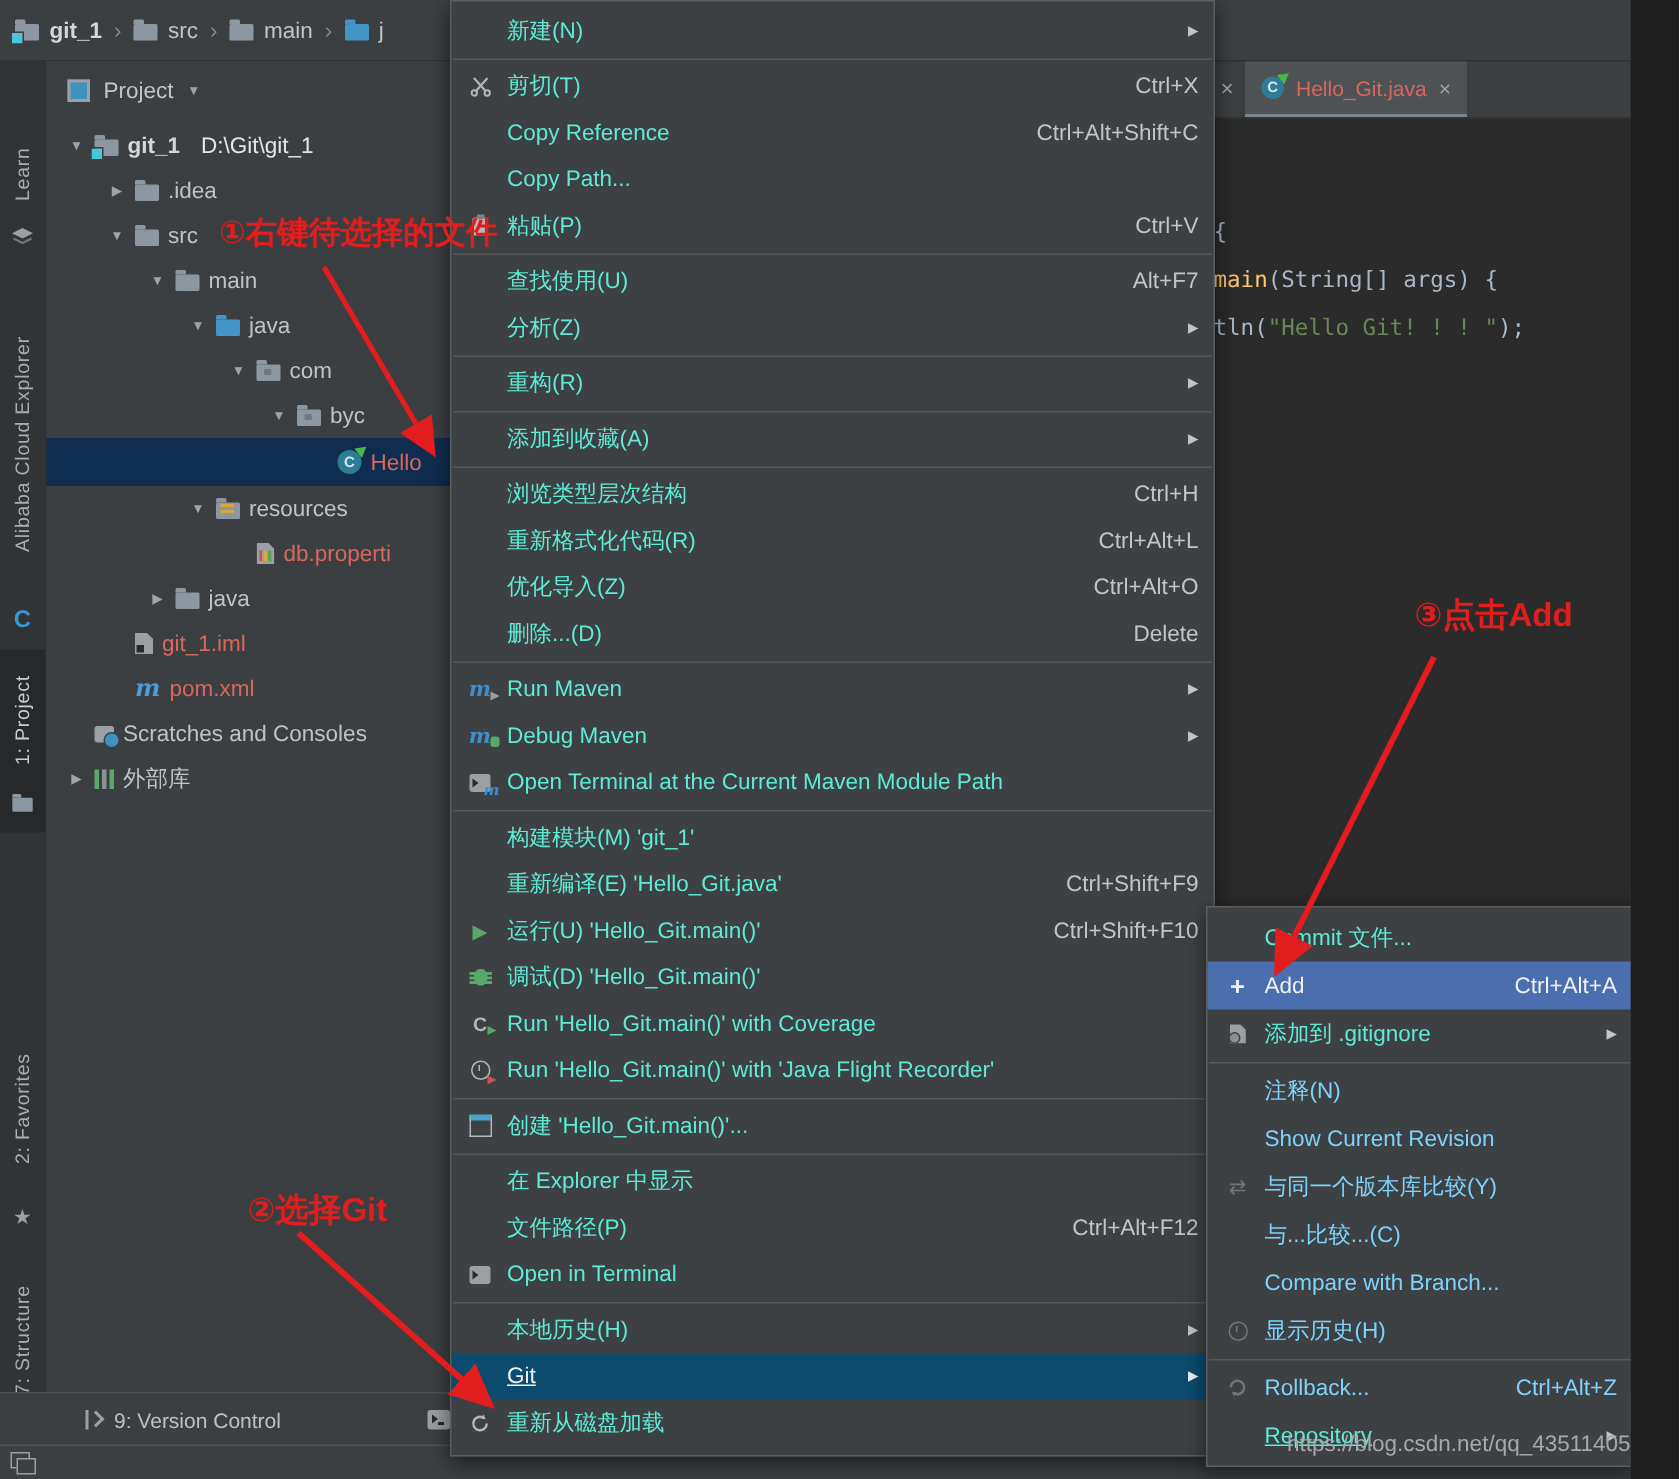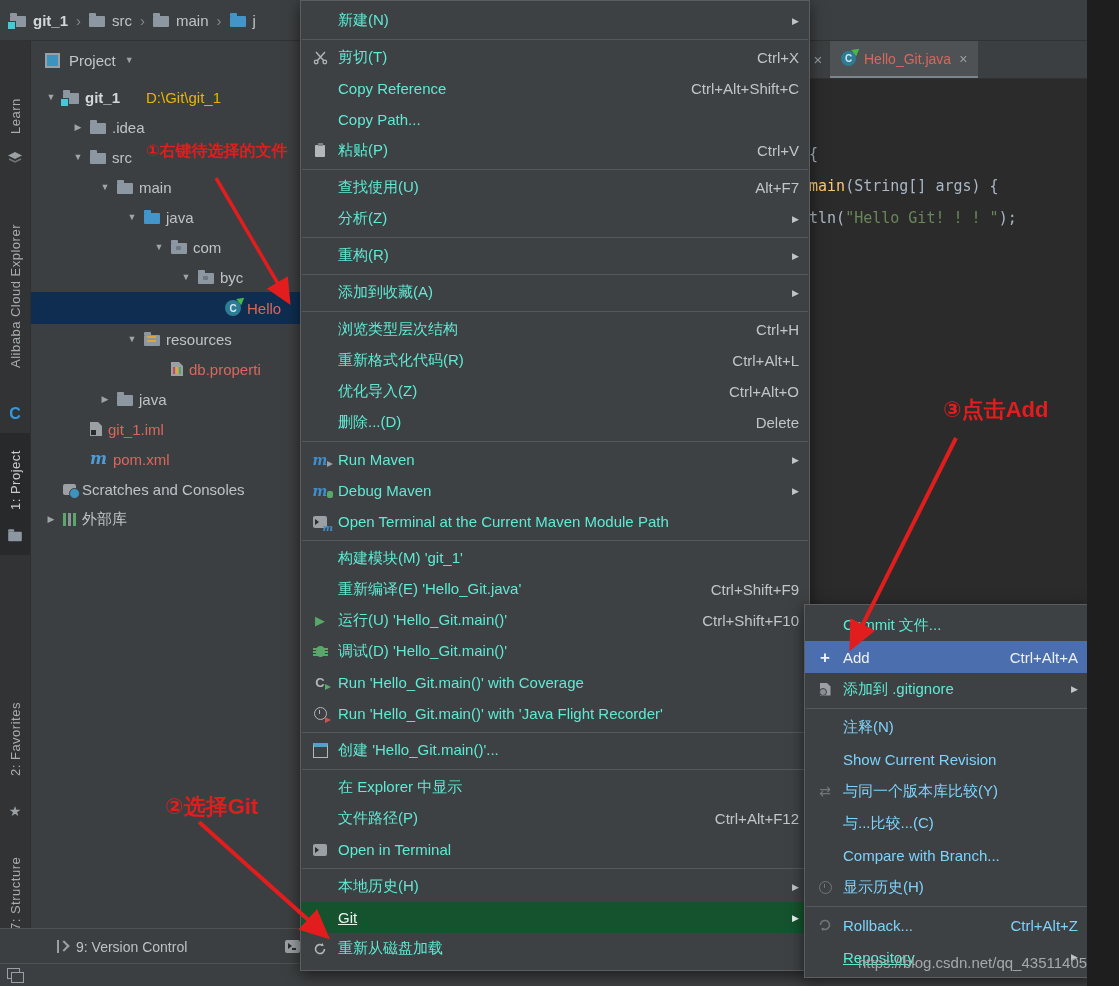--- a/index.html
+++ b/index.html
@@ -31,21 +31,21 @@
   .codota{color:#3598d9;font-weight:bold;font-size:16px}
   
   #proj{position:absolute;left:31px;top:41px;width:779px;height:887px;background:#3c3f41}
   #proj-header{height:38px;display:flex;align-items:center;gap:9px;padding-left:14px;font-size:15px;color:#c2c6c9}
   .hdr-ico{width:11px;height:11px;background:#3d93c0;border:2px solid #9aa0a3;flex:none}
   .hdr-drop{font-size:9px;color:#9aa0a3}
   .trow{position:absolute;left:0;width:100%;height:30px;display:flex;align-items:center;gap:6px;
      font-size:15px;color:#bfc3c6;box-sizing:border-box;white-space:nowrap}
   .trow.sel{background:#0f2d50;height:32px}
   .tarrow{width:12px;font-size:9px;color:#9fa4a7;text-align:center;flex:none}
-  .tpath{color:#eab308;margin-left:20px}
+  .tpath{color:#e5e5e5;margin-left:8px}
   .red{color:#d9675e}
   .tbold{font-weight:bold;color:#d3d7da}
   .ic-class{position:relative;width:16px;height:16px;border-radius:50%;background:#2d7c95;color:#d4e6ec;
      font-size:10px;font-weight:bold;display:flex;align-items:center;justify-content:center;flex:none}
   .ic-class::after{content:"";position:absolute;right:-4px;top:-4px;border-left:7px solid #49b84a;
      border-top:4px solid transparent;border-bottom:4px solid transparent;transform:rotate(-38deg)}
   .ic-file{width:12px;height:14px;background:#9aa0a3;clip-path:polygon(0 0,8px 0,12px 4px,12px 14px,0 14px);
      position:relative;flex:none}
   .ic-file.props::after{content:"";position:absolute;left:2px;bottom:2px;width:8px;height:7px;
      background:linear-gradient(90deg,#cf4c41 0 2px,#9aa0a3 2px 3px,#e0a63e 3px 5px,#9aa0a3 5px 6px,#56a25f 6px 8px)}
@@ -80,21 +80,21 @@
   .ic-layers{position:absolute;left:7px;top:4px;width:11px;height:9px;border:1.5px solid #9aa0a3}
   .ic-layers::after{content:"";position:absolute;left:3px;top:3px;width:11px;height:9px;border:1.5px solid #9aa0a3;background:#3c3f41}
   
   #cmenu{position:absolute;left:300px;top:0;width:510px;background:#3e4143;border:1px solid #5a5e60;
      box-sizing:border-box;padding:4px 0 6px;z-index:20;box-shadow:0 4px 14px rgba(0,0,0,.55)}
   .mrow{height:31px;display:flex;align-items:center;gap:8px;padding:0 10px 0 9px;font-size:15px}
   .mico{position:relative;width:20px;display:flex;align-items:center;justify-content:center;flex:none}
   .mlabel{flex:1;color:#5eead4;white-space:nowrap;overflow:hidden}
   .msc{color:#c2c5c8;white-space:nowrap}
   .marr{width:10px;font-size:9px;color:#c2c5c8;text-align:right;flex:none}
-  .mrow.sel{background:#14532d}
+  .mrow.sel{background:#0c4a6e}
   .mrow.sel .mlabel,.mrow.sel .msc,.mrow.sel .marr,.mrow.sel .plus{color:#eef1f4}
   .msep{border-top:1px solid #56595b;margin:3px 1px 2px}
   
   #gmenu{position:absolute;left:804px;top:604px;width:287px;background:#3e4143;border:1px solid #5a5e60;
      box-sizing:border-box;padding:4px 0;z-index:25;box-shadow:0 4px 14px rgba(0,0,0,.55)}
   .grow{height:32px;display:flex;align-items:center;gap:8px;padding:0 12px 0 10px;font-size:15px}
   .grow.sel{background:#4b6eaf}
   .grow.sel .mlabel,.grow.sel .msc,.grow.sel .marr,.grow.sel .plus{color:#eef1f4}
   .grow.dis .mlabel,.grow.dis .msc,.grow.dis .marr{color:#7dd3fc}
   
@@ -126,21 +126,21 @@
   .plus{font-size:17px;font-weight:bold;color:#c2c5c8;line-height:1}
   .ic-ign{position:relative;width:11px;height:13px;background:#9aa0a3;clip-path:polygon(0 0,7px 0,11px 4px,11px 13px,0 13px)}
   .ic-ign::after{content:"";position:absolute;left:-1px;bottom:0;width:6px;height:6px;border:1.6px solid #3e4143;
      border-radius:50%;background:#8a8f93}
   .cmp{font-size:14px;color:#6f7679}
   .ic-clock{position:relative;width:11px;height:11px;border:1.6px solid #6f7679;border-radius:50%}
   .ic-clock::before{content:"";position:absolute;left:4px;top:2px;width:1.5px;height:4px;background:#6f7679}
   
   .anno{position:absolute;color:#e21d1d;font-weight:bold;white-space:nowrap;z-index:55;
      font-family:"Liberation Sans","DejaVu Sans",sans-serif}
-  #anno1{left:146px;top:141px;font-size:16px}
+  #anno1{left:146px;top:141px;font-size:21px}
   #anno2{left:165px;top:792px;font-size:22px}
   #anno3{left:943px;top:395px;font-size:22px}
   #arrow-layer{position:absolute;left:0;top:0;z-index:50;pointer-events:none}
   #watermark{position:absolute;left:858px;top:954px;font-size:15px;color:#a6a9ab;z-index:60;white-space:nowrap}
 </style>
 </head>
 <body>
 
 <div id="canvas">
 

